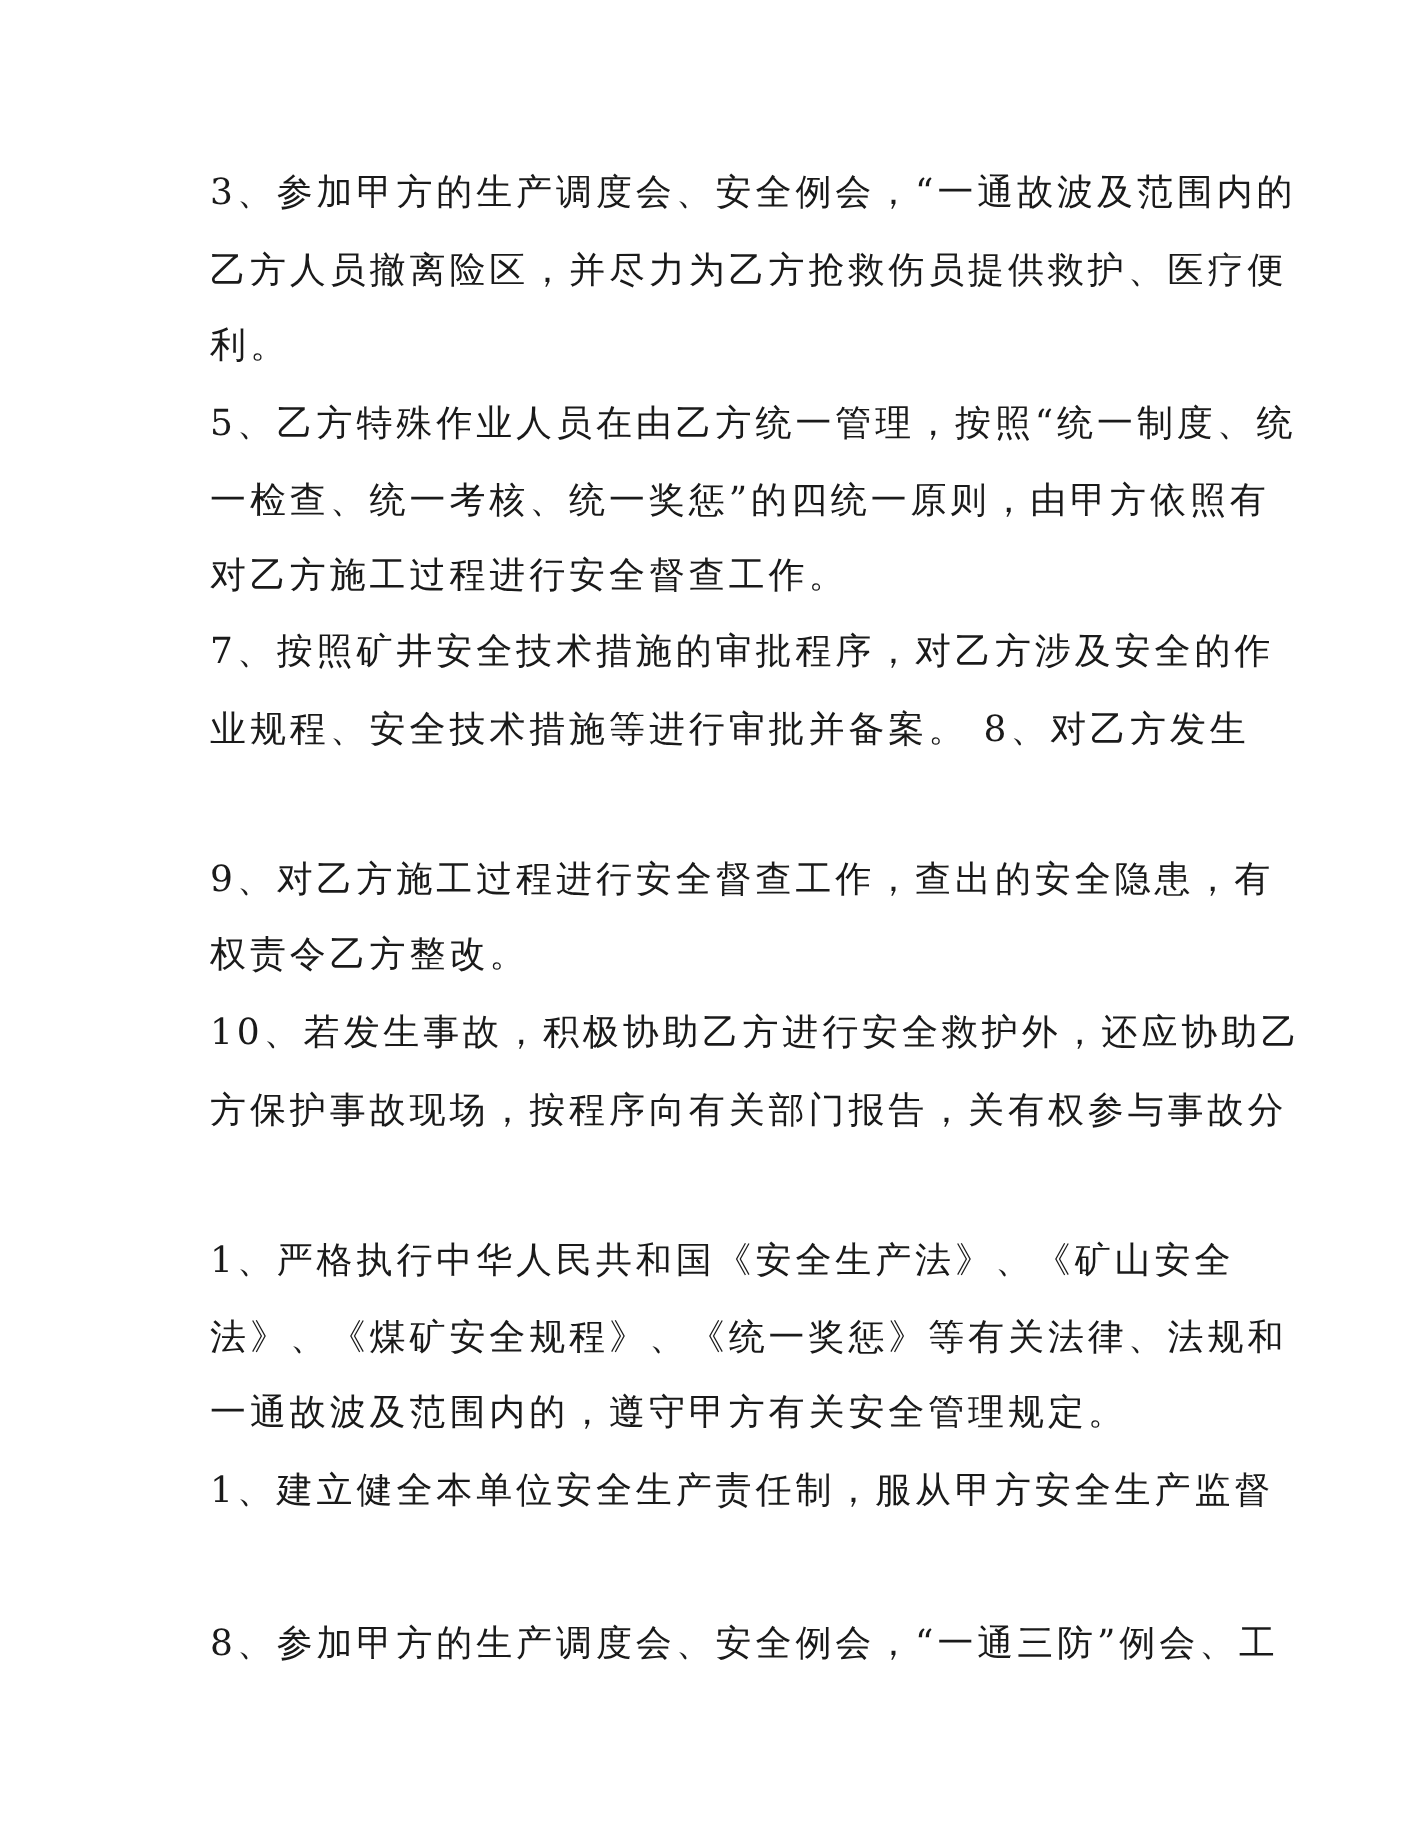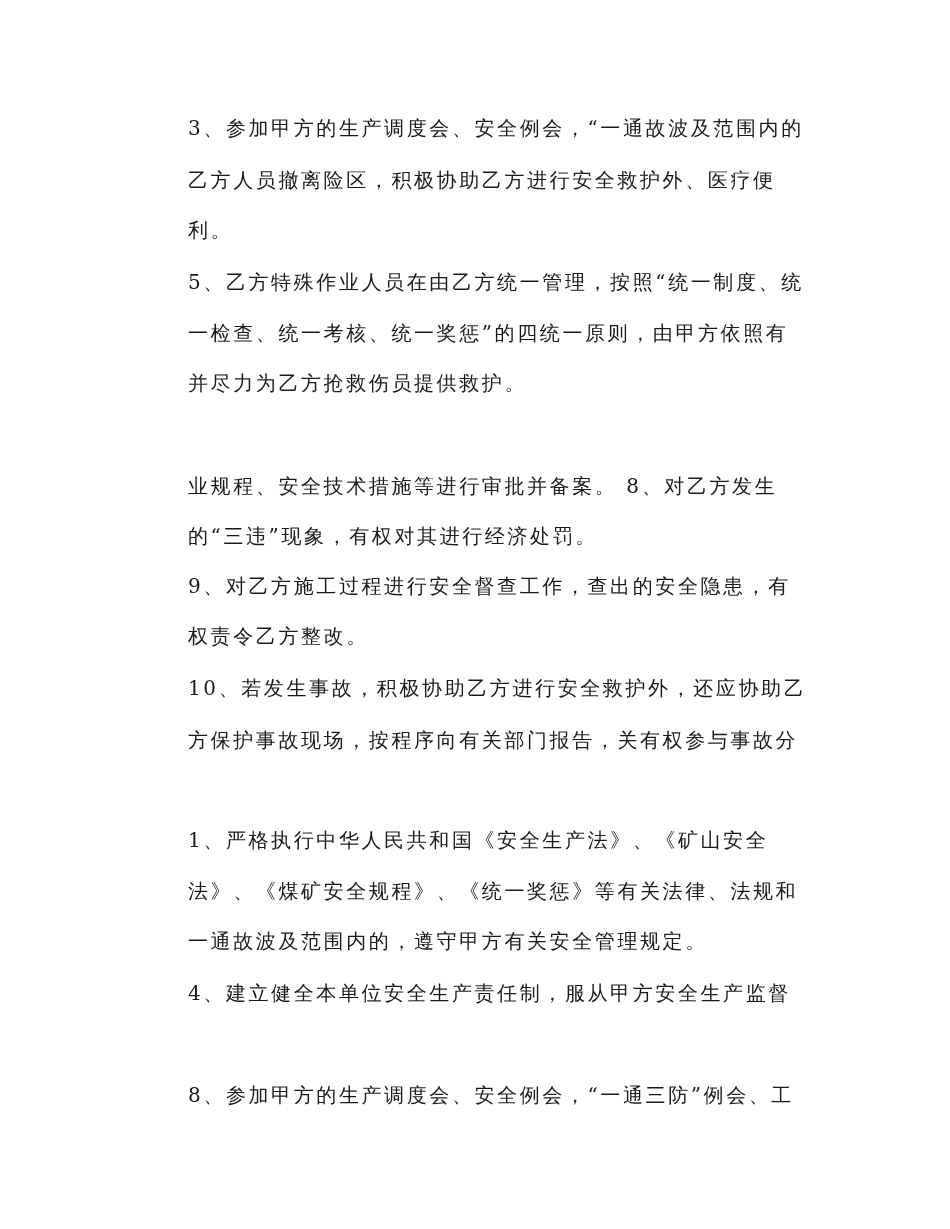--- a/index.html
+++ b/index.html
@@ -21,40 +21,39 @@
       width: 950px;
       height: 1229px;
       background: #ffffff;
     }
     .line {
       position: absolute;
       left: 140px;
       width: 690px;
       height: 40px;
       line-height: 40px;
-      font-size: 20px;
+      font-size: 24px;
       letter-spacing: 2.6px;
       white-space: nowrap;
-      margin-left: 48px;
     }
   </style>
 </head>
 <body>
 
 <div class="page">
   <div class="line" style="top:108px">3、参加甲方的生产调度会、安全例会，“一通故波及范围内的</div>
-  <div class="line" style="top:160px">乙方人员撤离险区，积极协助乙方进行安全救护外、医疗便</div>
+  <div class="line" style="top:160px">乙方人员撤离险区，并尽力为乙方抢救伤员提供救护、医疗便</div>
   <div class="line" style="top:210px">利。</div>
   <div class="line" style="top:262px">5、乙方特殊作业人员在由乙方统一管理，按照“统一制度、统</div>
   <div class="line" style="top:313px">一检查、统一考核、统一奖惩”的四统一原则，由甲方依照有</div>
-  <div class="line" style="top:363px">并尽力为乙方抢救伤员提供救护。</div>
+  <div class="line" style="top:363px">对乙方施工过程进行安全督查工作。</div>
+  <div class="line" style="top:414px">7、按照矿井安全技术措施的审批程序，对乙方涉及安全的作</div>
   <div class="line" style="top:466px">业规程、安全技术措施等进行审批并备案。 8、对乙方发生</div>
-  <div class="line" style="top:516px">的“三违”现象，有权对其进行经济处罚。</div>
   <div class="line" style="top:566px">9、对乙方施工过程进行安全督查工作，查出的安全隐患，有</div>
   <div class="line" style="top:616px">权责令乙方整改。</div>
   <div class="line" style="top:668px">10、若发生事故，积极协助乙方进行安全救护外，还应协助乙</div>
   <div class="line" style="top:720px">方保护事故现场，按程序向有关部门报告，关有权参与事故分</div>
   <div class="line" style="top:820px">1、严格执行中华人民共和国《安全生产法》、《矿山安全</div>
   <div class="line" style="top:871px">法》、《煤矿安全规程》、《统一奖惩》等有关法律、法规和</div>
   <div class="line" style="top:921px">一通故波及范围内的，遵守甲方有关安全管理规定。</div>
-  <div class="line" style="top:973px">4、建立健全本单位安全生产责任制，服从甲方安全生产监督</div>
+  <div class="line" style="top:973px">1、建立健全本单位安全生产责任制，服从甲方安全生产监督</div>
   <div class="line" style="top:1075px">8、参加甲方的生产调度会、安全例会，“一通三防”例会、工</div>
 </div>
 
 </body></html>

